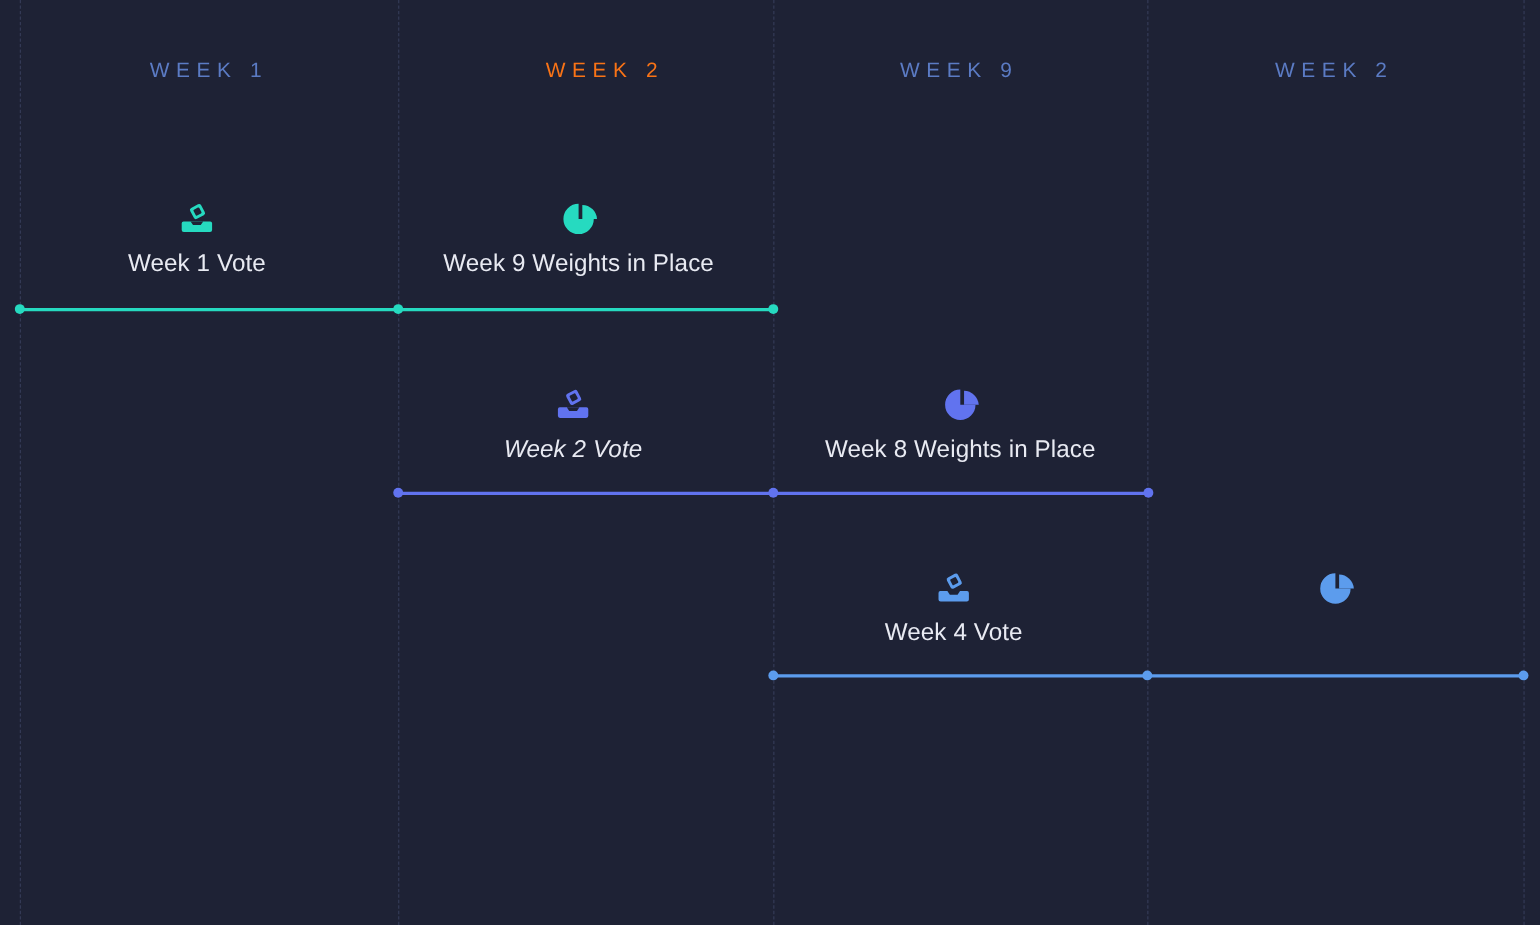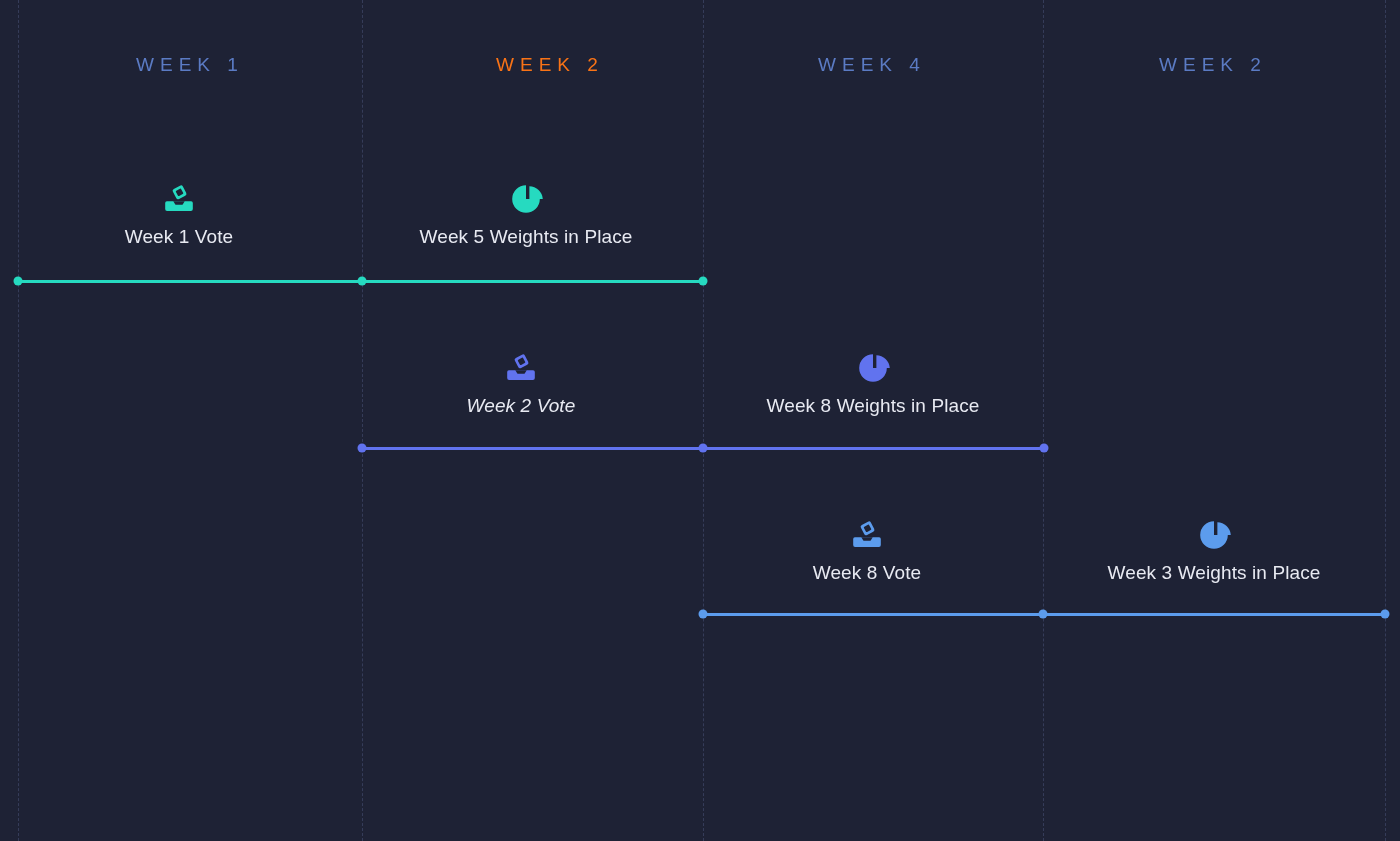--- a/index.html
+++ b/index.html
@@ -73,39 +73,39 @@
     height: 34px;
     line-height: 0;
   }
   .milestone-icon svg {
     display: block;
     width: 34px;
     height: 34px;
   }
   .milestone-label {
     display: block;
-    font-size: 19px;
+    font-size: 22px;
     color: #e8eaf2;
     font-weight: 400;
     white-space: nowrap;
     letter-spacing: 0.1px;
   }
 </style>
 </head>
 <body>
 
 <div id="timeline-canvas" style="background: rgb(30, 34, 53);">
     <div class="grid-line" style="left: 18px; border-left-color: rgb(58, 65, 96);"></div>
     <div class="grid-line" style="left: 362px; border-left-color: rgb(58, 65, 96);"></div>
     <div class="grid-line" style="left: 703px; border-left-color: rgb(58, 65, 96);"></div>
     <div class="grid-line" style="left: 1043px; border-left-color: rgb(58, 65, 96);"></div>
     <div class="grid-line" style="left: 1385px; border-left-color: rgb(58, 65, 96);"></div>
     <div class="week-header" style="left: 40px; width: 300px; color: rgb(91, 123, 196);">WEEK 1</div>
     <div class="week-header" style="left: 400px; width: 300px; color: #f97316;">WEEK 2</div>
-    <div class="week-header" style="left: 722px; width: 300px; color: rgb(91, 123, 196);">WEEK 4</div>
+    <div class="week-header" style="left: 722px; width: 300px; color: rgb(91, 123, 196);">WEEK 9</div>
     <div class="week-header" style="left: 1063px; width: 300px; color: rgb(91, 123, 196);">WEEK 2</div>
     <div class="track" style="left: 18px; width: 685px; top: 279.5px; background: rgb(38, 218, 192);"></div>
     <div class="track-dot" style="left: 18px; top: 281px; background: rgb(38, 218, 192);"></div>
     <div class="track-dot" style="left: 362px; top: 281px; background: rgb(38, 218, 192);"></div>
     <div class="track-dot" style="left: 703px; top: 281px; background: rgb(38, 218, 192);"></div>
     <div class="milestone" style="left: 179px; top: 182px;">
       <span class="milestone-icon">
         <svg viewBox="0 0 32 32" fill="none">
           <rect x="11.2" y="4.4" width="10.6" height="10.6" rx="2" fill="#26dac0" transform="rotate(-28 16.5 9.7)"></rect>
           <rect x="13.7" y="6.9" width="5.6" height="5.6" rx="0.9" fill="#1e2235" transform="rotate(-28 16.5 9.7)"></rect>
@@ -115,21 +115,21 @@
       </span>
       <span class="milestone-label">Week 1 Vote</span>
     </div>
     <div class="milestone" style="left: 526px; top: 182px;">
       <span class="milestone-icon">
         <svg viewBox="0 0 32 32" fill="none">
           <path d="M16 3 A13 13 0 1 0 29 16 L16 16 Z" fill="#26dac0"></path>
           <path d="M18.6 14.4 L18.6 3.6 A12.9 12.9 0 0 1 31.2 15.6 L18.6 15.6 Z" fill="#26dac0" transform="translate(0.6,0.4)"></path>
         </svg>
       </span>
-      <span class="milestone-label">Week 5 Weights in Place</span>
+      <span class="milestone-label">Week 9 Weights in Place</span>
     </div>
     <div class="track" style="left: 362px; width: 682px; top: 446.5px; background: rgb(97, 115, 239);"></div>
     <div class="track-dot" style="left: 362px; top: 448px; background: rgb(97, 115, 239);"></div>
     <div class="track-dot" style="left: 703px; top: 448px; background: rgb(97, 115, 239);"></div>
     <div class="track-dot" style="left: 1044px; top: 448px; background: rgb(97, 115, 239);"></div>
     <div class="milestone" style="left: 521px; top: 351px; font-style: italic;">
       <span class="milestone-icon">
         <svg viewBox="0 0 32 32" fill="none">
           <rect x="11.2" y="4.4" width="10.6" height="10.6" rx="2" fill="#6173ef" transform="rotate(-28 16.5 9.7)"></rect>
           <rect x="13.7" y="6.9" width="5.6" height="5.6" rx="0.9" fill="#1e2235" transform="rotate(-28 16.5 9.7)"></rect>
@@ -154,24 +154,23 @@
     <div class="track-dot" style="left: 1385px; top: 614px; background: rgb(92, 156, 237);"></div>
     <div class="milestone" style="left: 867px; top: 518px;">
       <span class="milestone-icon">
         <svg viewBox="0 0 32 32" fill="none">
           <rect x="11.2" y="4.4" width="10.6" height="10.6" rx="2" fill="#5c9ced" transform="rotate(-28 16.5 9.7)"></rect>
           <rect x="13.7" y="6.9" width="5.6" height="5.6" rx="0.9" fill="#1e2235" transform="rotate(-28 16.5 9.7)"></rect>
           <path d="M4.6 18.2 H27.4 a1.6 1.6 0 0 1 1.6 1.6 v5.6 a1.8 1.8 0 0 1 -1.8 1.8 H4.8 a1.8 1.8 0 0 1 -1.8 -1.8 v-5.6 a1.6 1.6 0 0 1 1.6 -1.6 Z" fill="#5c9ced"></path>
           <path d="M10.6 18.2 h10.8 l-2.1 3.1 h-6.6 Z" fill="#1e2235"></path>
         </svg>
       </span>
-      <span class="milestone-label">Week 8 Vote</span>
+      <span class="milestone-label">Week 4 Vote</span>
     </div>
     <div class="milestone" style="left: 1214px; top: 518px;">
       <span class="milestone-icon">
         <svg viewBox="0 0 32 32" fill="none">
           <path d="M16 3 A13 13 0 1 0 29 16 L16 16 Z" fill="#5c9ced"></path>
           <path d="M18.6 14.4 L18.6 3.6 A12.9 12.9 0 0 1 31.2 15.6 L18.6 15.6 Z" fill="#5c9ced" transform="translate(0.6,0.4)"></path>
         </svg>
       </span>
-      <span class="milestone-label">Week 3 Weights in Place</span>
     </div>
   </div>
 
 </body></html>

